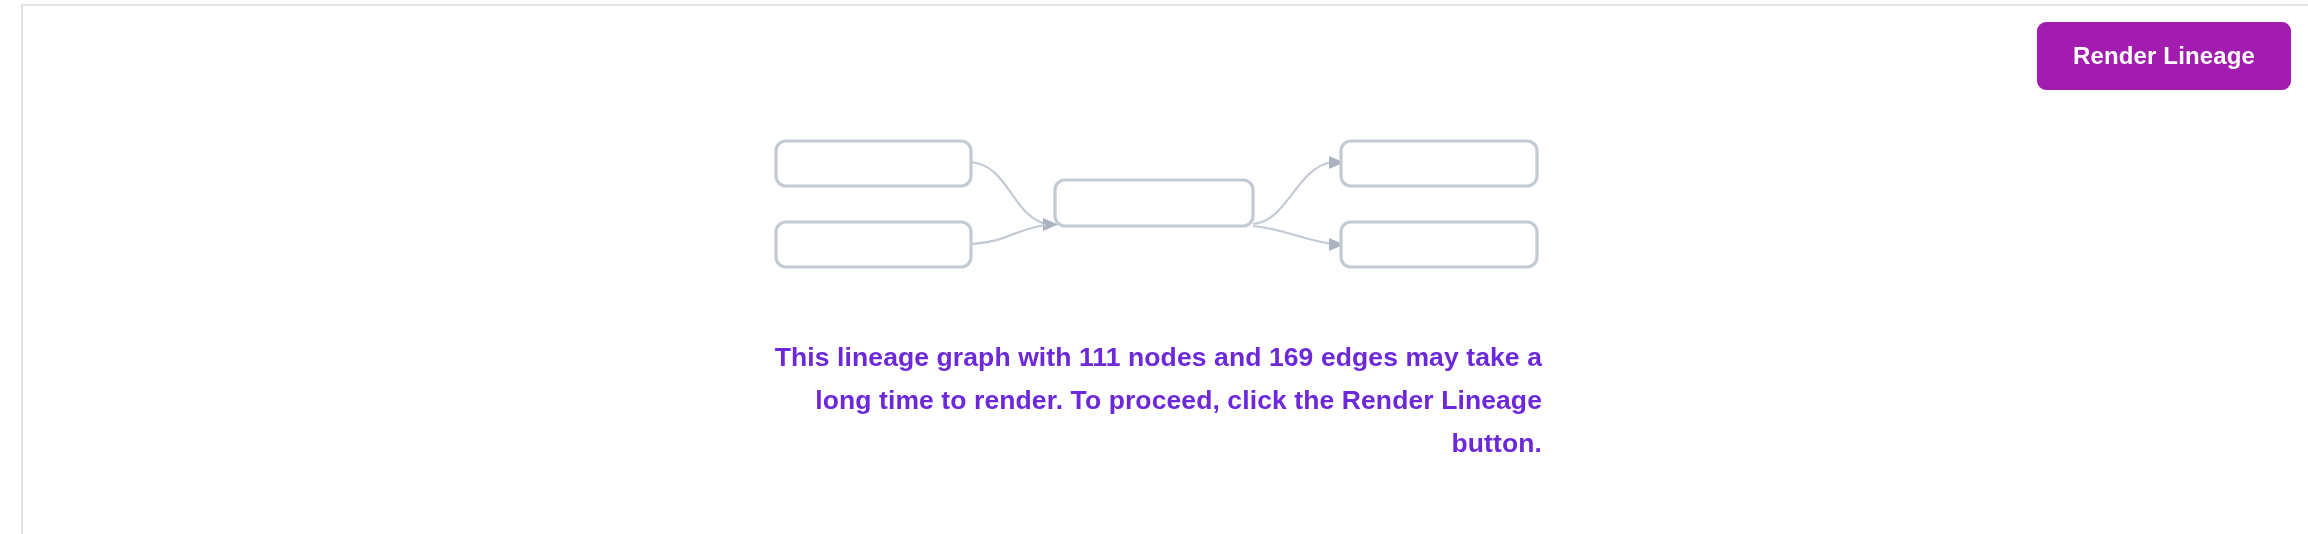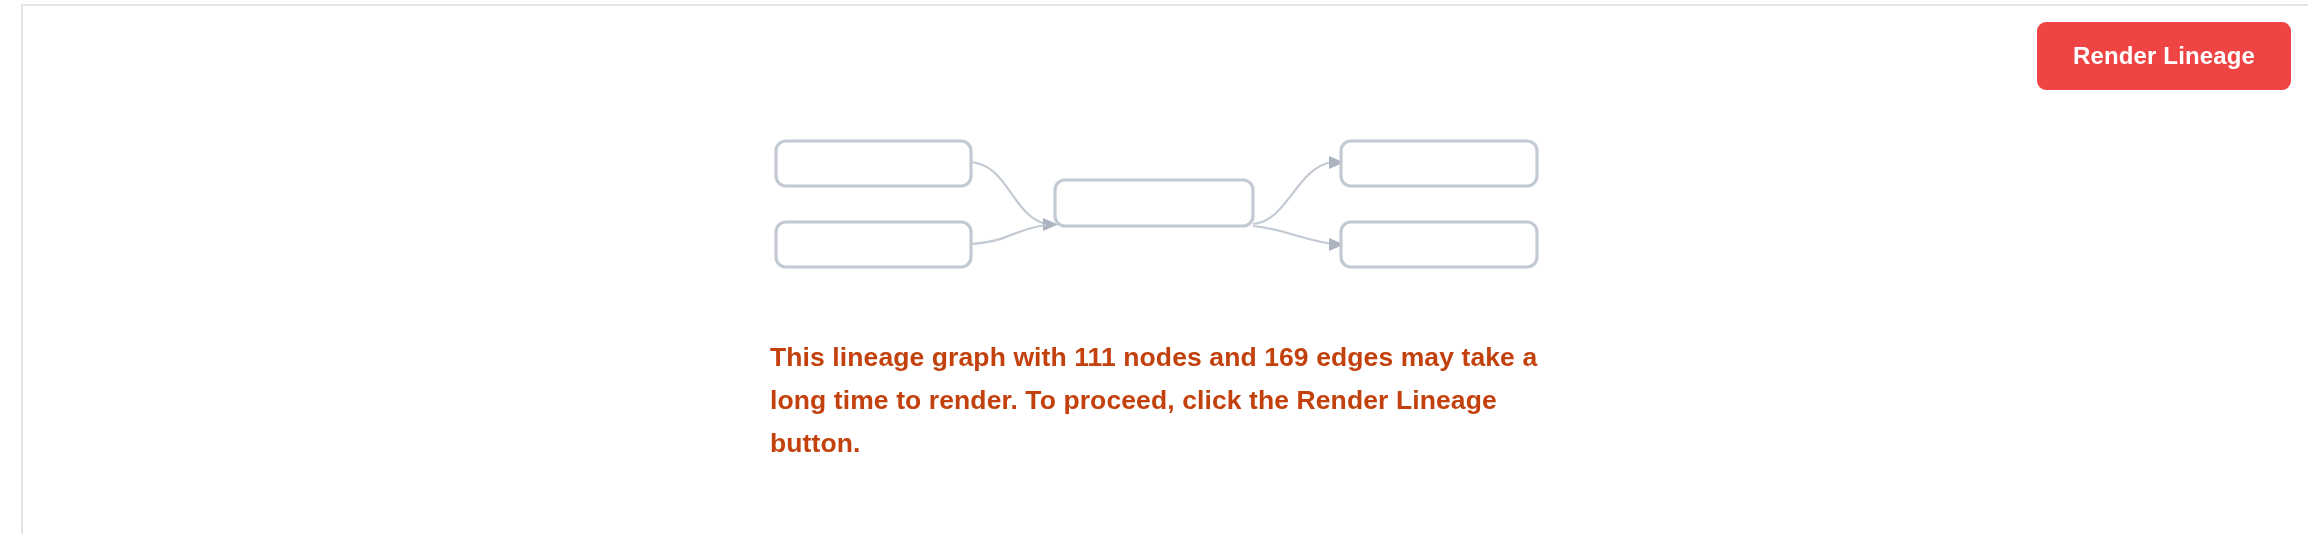--- a/index.html
+++ b/index.html
@@ -42,21 +42,21 @@
 
   
   .render-btn {
     position: absolute;
     left: 2037px;
     top: 22px;
     width: 254px;
     height: 68px;
     border: none;
     border-radius: 9px;
-    background: #ef4444;
+    background: #a21caf;
     color: #ffffff;
     font-family: "Liberation Sans", sans-serif;
     font-size: 24px;
     font-weight: bold;
     letter-spacing: 0.15px;
     line-height: 68px;
     text-align: center;
     padding: 0;
     cursor: pointer;
     white-space: nowrap;
@@ -89,26 +89,26 @@
   .edge-head {
     fill: #aab3bf;
   }
 
   
   .message {
     position: absolute;
     left: 770px;
     top: 336px;
     width: 772px;
-    text-align: left;
+    text-align: right;
     font-family: "Liberation Sans", sans-serif;
     font-size: 26.5px;
     font-weight: bold;
     line-height: 43px;
-    color: #c2410c;
+    color: #6d28d9;
     letter-spacing: 0.1px;
   }
 </style>
 </head>
 <body>
 
 <div id="screen">
 
   <div class="edge-top"></div>
   <div class="edge-left"></div>

